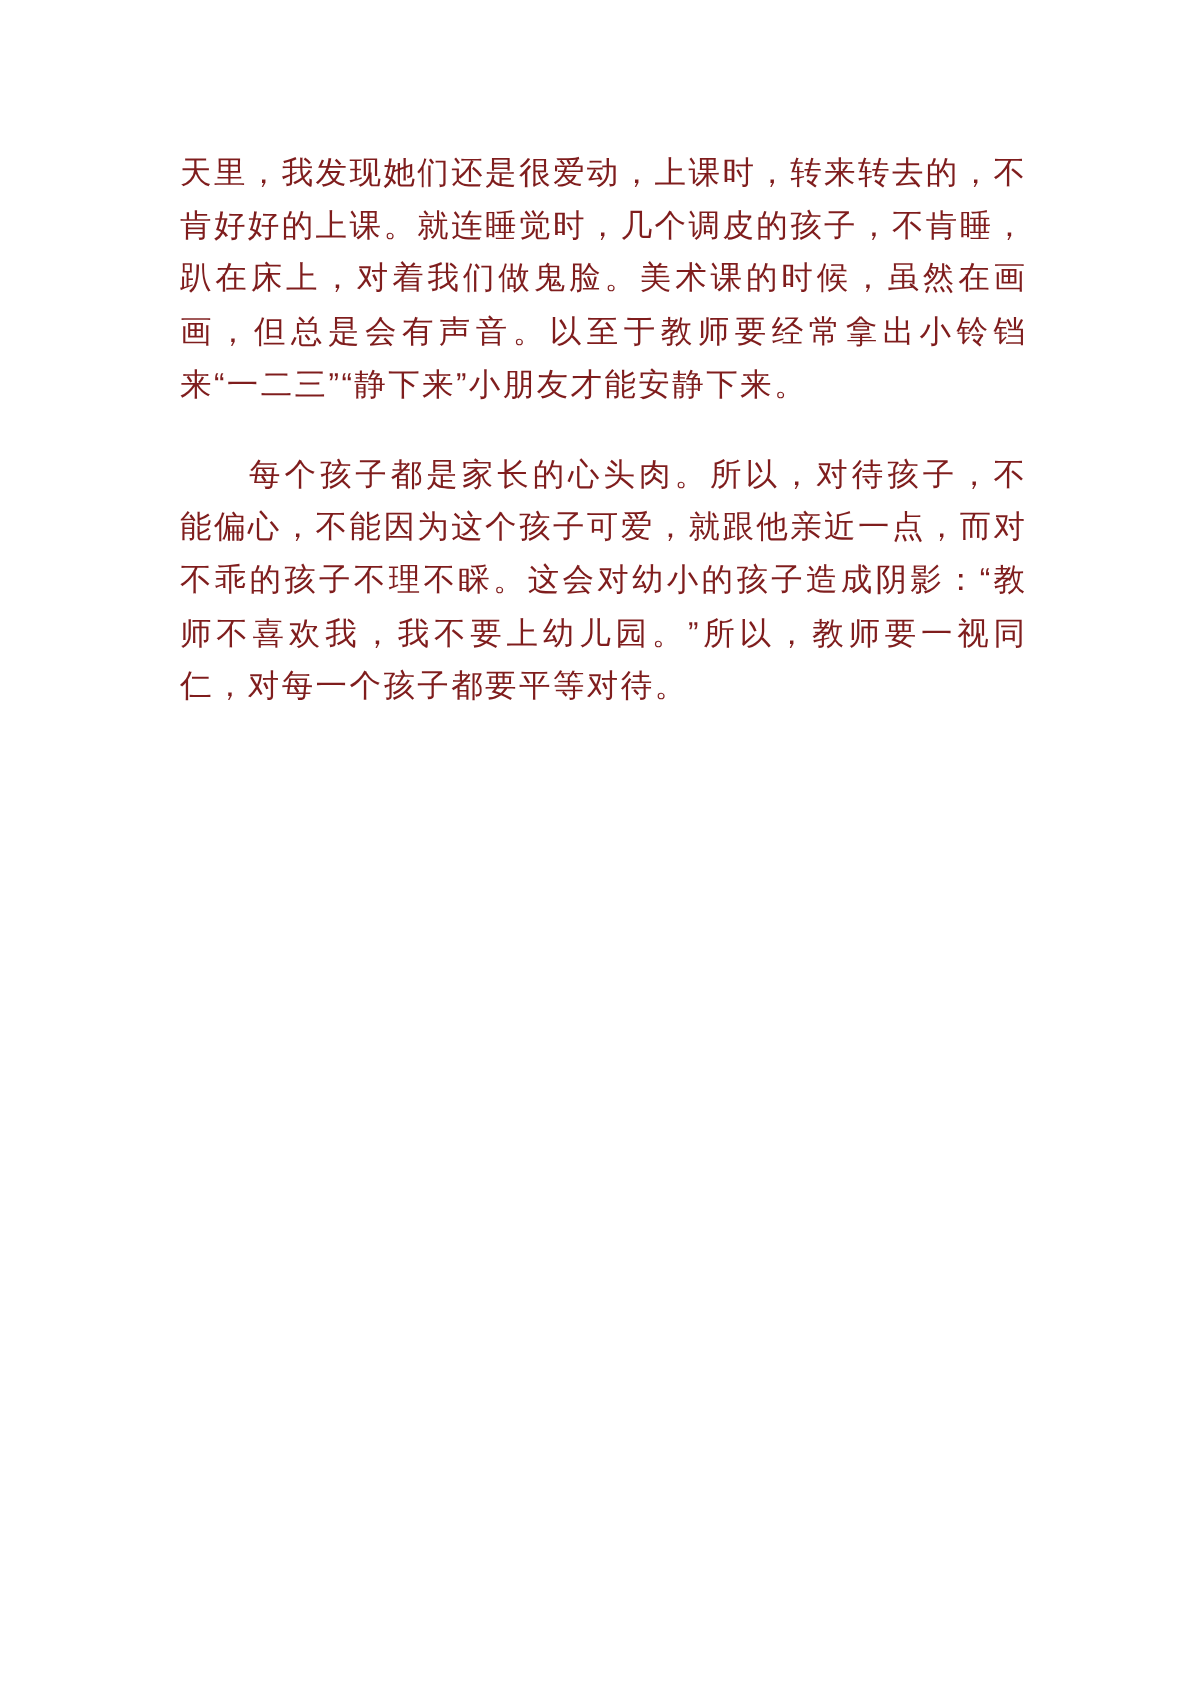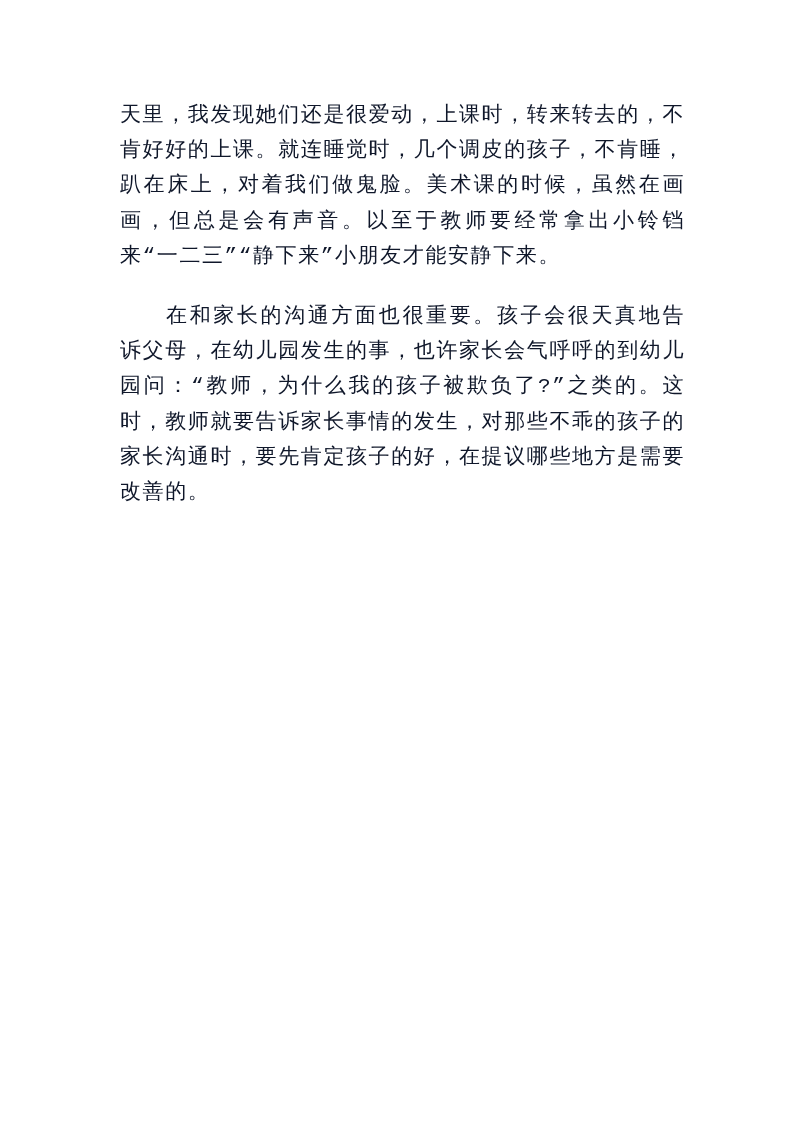--- a/index.html
+++ b/index.html
@@ -1,29 +1,29 @@
 <!DOCTYPE html>
 <html><head>
 <meta charset="utf-8">
 <style>
   html, body { margin: 0; padding: 0; background: #ffffff; }
   body { width: 800px; height: 1132px; position: relative; overflow: hidden; }
   .page {
     position: absolute; left: 120px; top: 98px; width: 565px;
-    font-family: Liberation Mono, monospace;
-    font-size: 21px; color: #0f172a;
+    font-family: Liberation Sans, sans-serif;
+    font-size: 21px; color: #7f1d1d;
   }
   .para {
     margin: 0 0 25px 0;
     line-height: 35.2px;
     text-align: justify;
     text-align-last: left;
     letter-spacing: 1.6px;
   }
   .indent { text-indent: 46px; }
 </style>
 </head>
 <body>
 
 <div class="page">
   <p class="para">天里，我发现她们还是很爱动，上课时，转来转去的，不肯好好的上课。就连睡觉时，几个调皮的孩子，不肯睡，趴在床上，对着我们做鬼脸。美术课的时候，虽然在画画，但总是会有声音。以至于教师要经常拿出小铃铛来“一二三”“静下来”小朋友才能安静下来。</p>
-  <p class="para indent">在和家长的沟通方面也很重要。孩子会很天真地告诉父母，在幼儿园发生的事，也许家长会气呼呼的到幼儿园问：“教师，为什么我的孩子被欺负了?”之类的。这时，教师就要告诉家长事情的发生，对那些不乖的孩子的家长沟通时，要先肯定孩子的好，在提议哪些地方是需要改善的。</p>
+  <p class="para indent">每个孩子都是家长的心头肉。所以，对待孩子，不能偏心，不能因为这个孩子可爱，就跟他亲近一点，而对不乖的孩子不理不睬。这会对幼小的孩子造成阴影：“教师不喜欢我，我不要上幼儿园。”所以，教师要一视同仁，对每一个孩子都要平等对待。</p>
 </div>
 
 </body></html>

